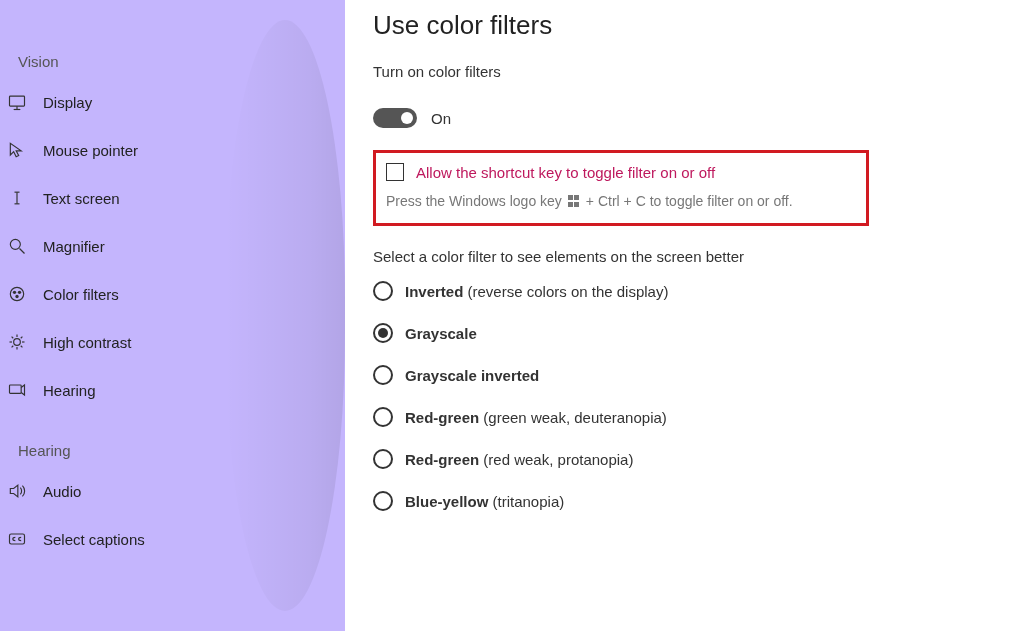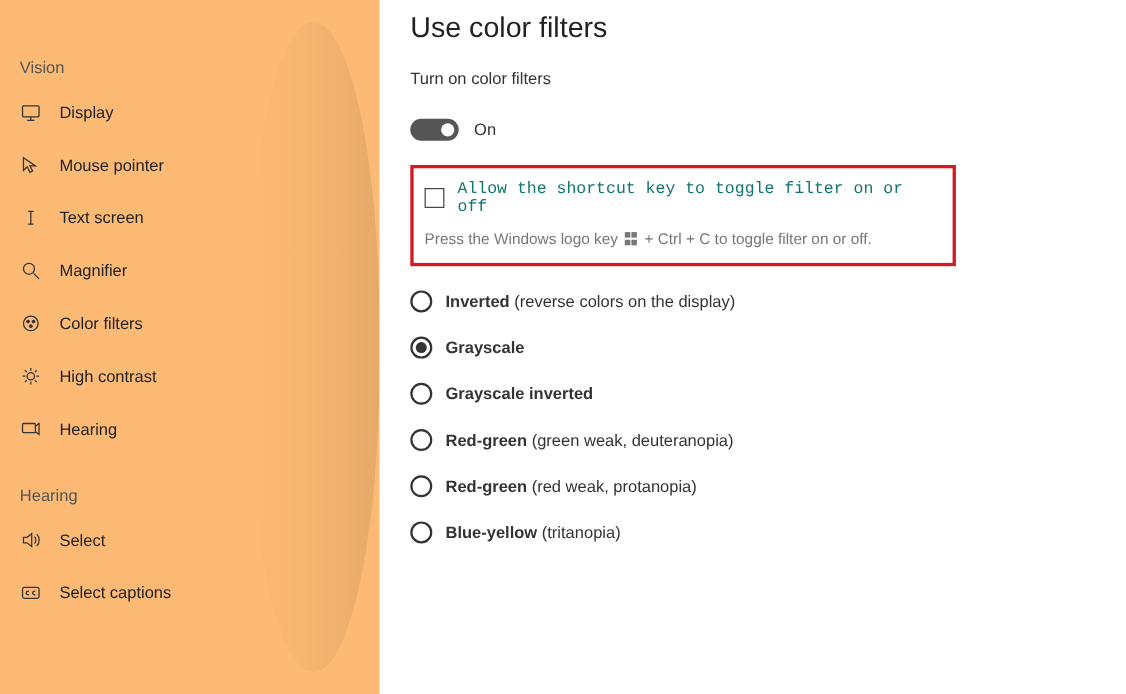--- a/index.html
+++ b/index.html
@@ -13,21 +13,21 @@
       color: #333;
       background: #fff;
       width: 1024px;
       height: 631px;
       overflow: hidden;
       display: flex;
     }
     .sidebar {
       width: 345px;
       height: 631px;
-      background: #fdba74;
+      background: #c4b5fd;
       padding-top: 45px;
       position: relative;
     }
     .sidebar-shadow {
       position: absolute;
       right: 0;
       top: 20px;
       bottom: 20px;
       width: 120px;
       background: linear-gradient(to right, rgba(0,0,0,0) 0%, rgba(0,0,0,0.05) 70%, rgba(0,0,0,0.09) 100%);
@@ -36,21 +36,21 @@
     }
     .sidebar-section-title {
       color: #555;
       font-size: 15px;
       padding: 8px 18px;
       font-weight: 400;
     }
     .sidebar-item {
       display: flex;
       align-items: center;
-      padding: 14px 18px;
+      padding: 14px 7px;
       cursor: pointer;
       gap: 16px;
       color: #222;
       font-size: 15px;
     }
     .sidebar-item .icon {
       width: 20px;
       height: 20px;
       display: inline-flex;
       align-items: center;
@@ -123,22 +123,21 @@
     }
     .checkbox {
       width: 18px;
       height: 18px;
       border: 1.5px solid #333;
       background: #fff;
       cursor: pointer;
     }
     .checkbox-label {
       font-size: 15px;
-      color: #0f766e;
-      font-family: Liberation Mono, monospace;
+      color: #be185d;
     }
     .hint-text {
       color: #777;
       font-size: 14px;
       display: flex;
       align-items: center;
       flex-wrap: wrap;
       gap: 4px;
     }
     .win-logo {
@@ -295,21 +294,21 @@
   <div class="sidebar-section-title">Hearing</div>
 
   <div class="sidebar-item">
     <span class="icon">
       <svg viewBox="0 0 24 24">
           <path d="M4 9 L4 15 L8 15 L13 19 L13 5 L8 9 Z"></path>
           <path d="M16 8 C18 10 18 14 16 16"></path>
           <path d="M18.5 5.5 C22 9 22 15 18.5 18.5"></path>
         </svg>
     </span>
-    <span>Select</span>
+    <span>Audio</span>
   </div>
 
   <div class="sidebar-item">
     <span class="icon">
       <svg viewBox="0 0 24 24">
           <rect x="3" y="6" width="18" height="12" rx="2"></rect>
           <path d="M10 10 C8 10 7 11 7 12 C7 13 8 14 10 14"></path>
           <path d="M17 10 C15 10 14 11 14 12 C14 13 15 14 17 14"></path>
         </svg>
     </span>
@@ -335,20 +334,21 @@
       <div class="checkbox"></div>
       <span class="checkbox-label">Allow the shortcut key to toggle filter on or off</span>
     </div>
     <div class="hint-text">
       <span>Press the Windows logo key</span>
       <span class="win-logo"></span>
       <span>+ Ctrl + C to toggle filter on or off.</span>
     </div>
   </div>
 
+  <div class="section-heading">Select a color filter to see elements on the screen better</div>
 
   <div class="radio-row">
     <span class="radio"></span>
     <span class="radio-label">
       <span class="bold">Inverted</span><span class="normal"> (reverse colors on the display)</span>
     </span>
   </div>
 
   <div class="radio-row">
     <span class="radio selected"></span>

